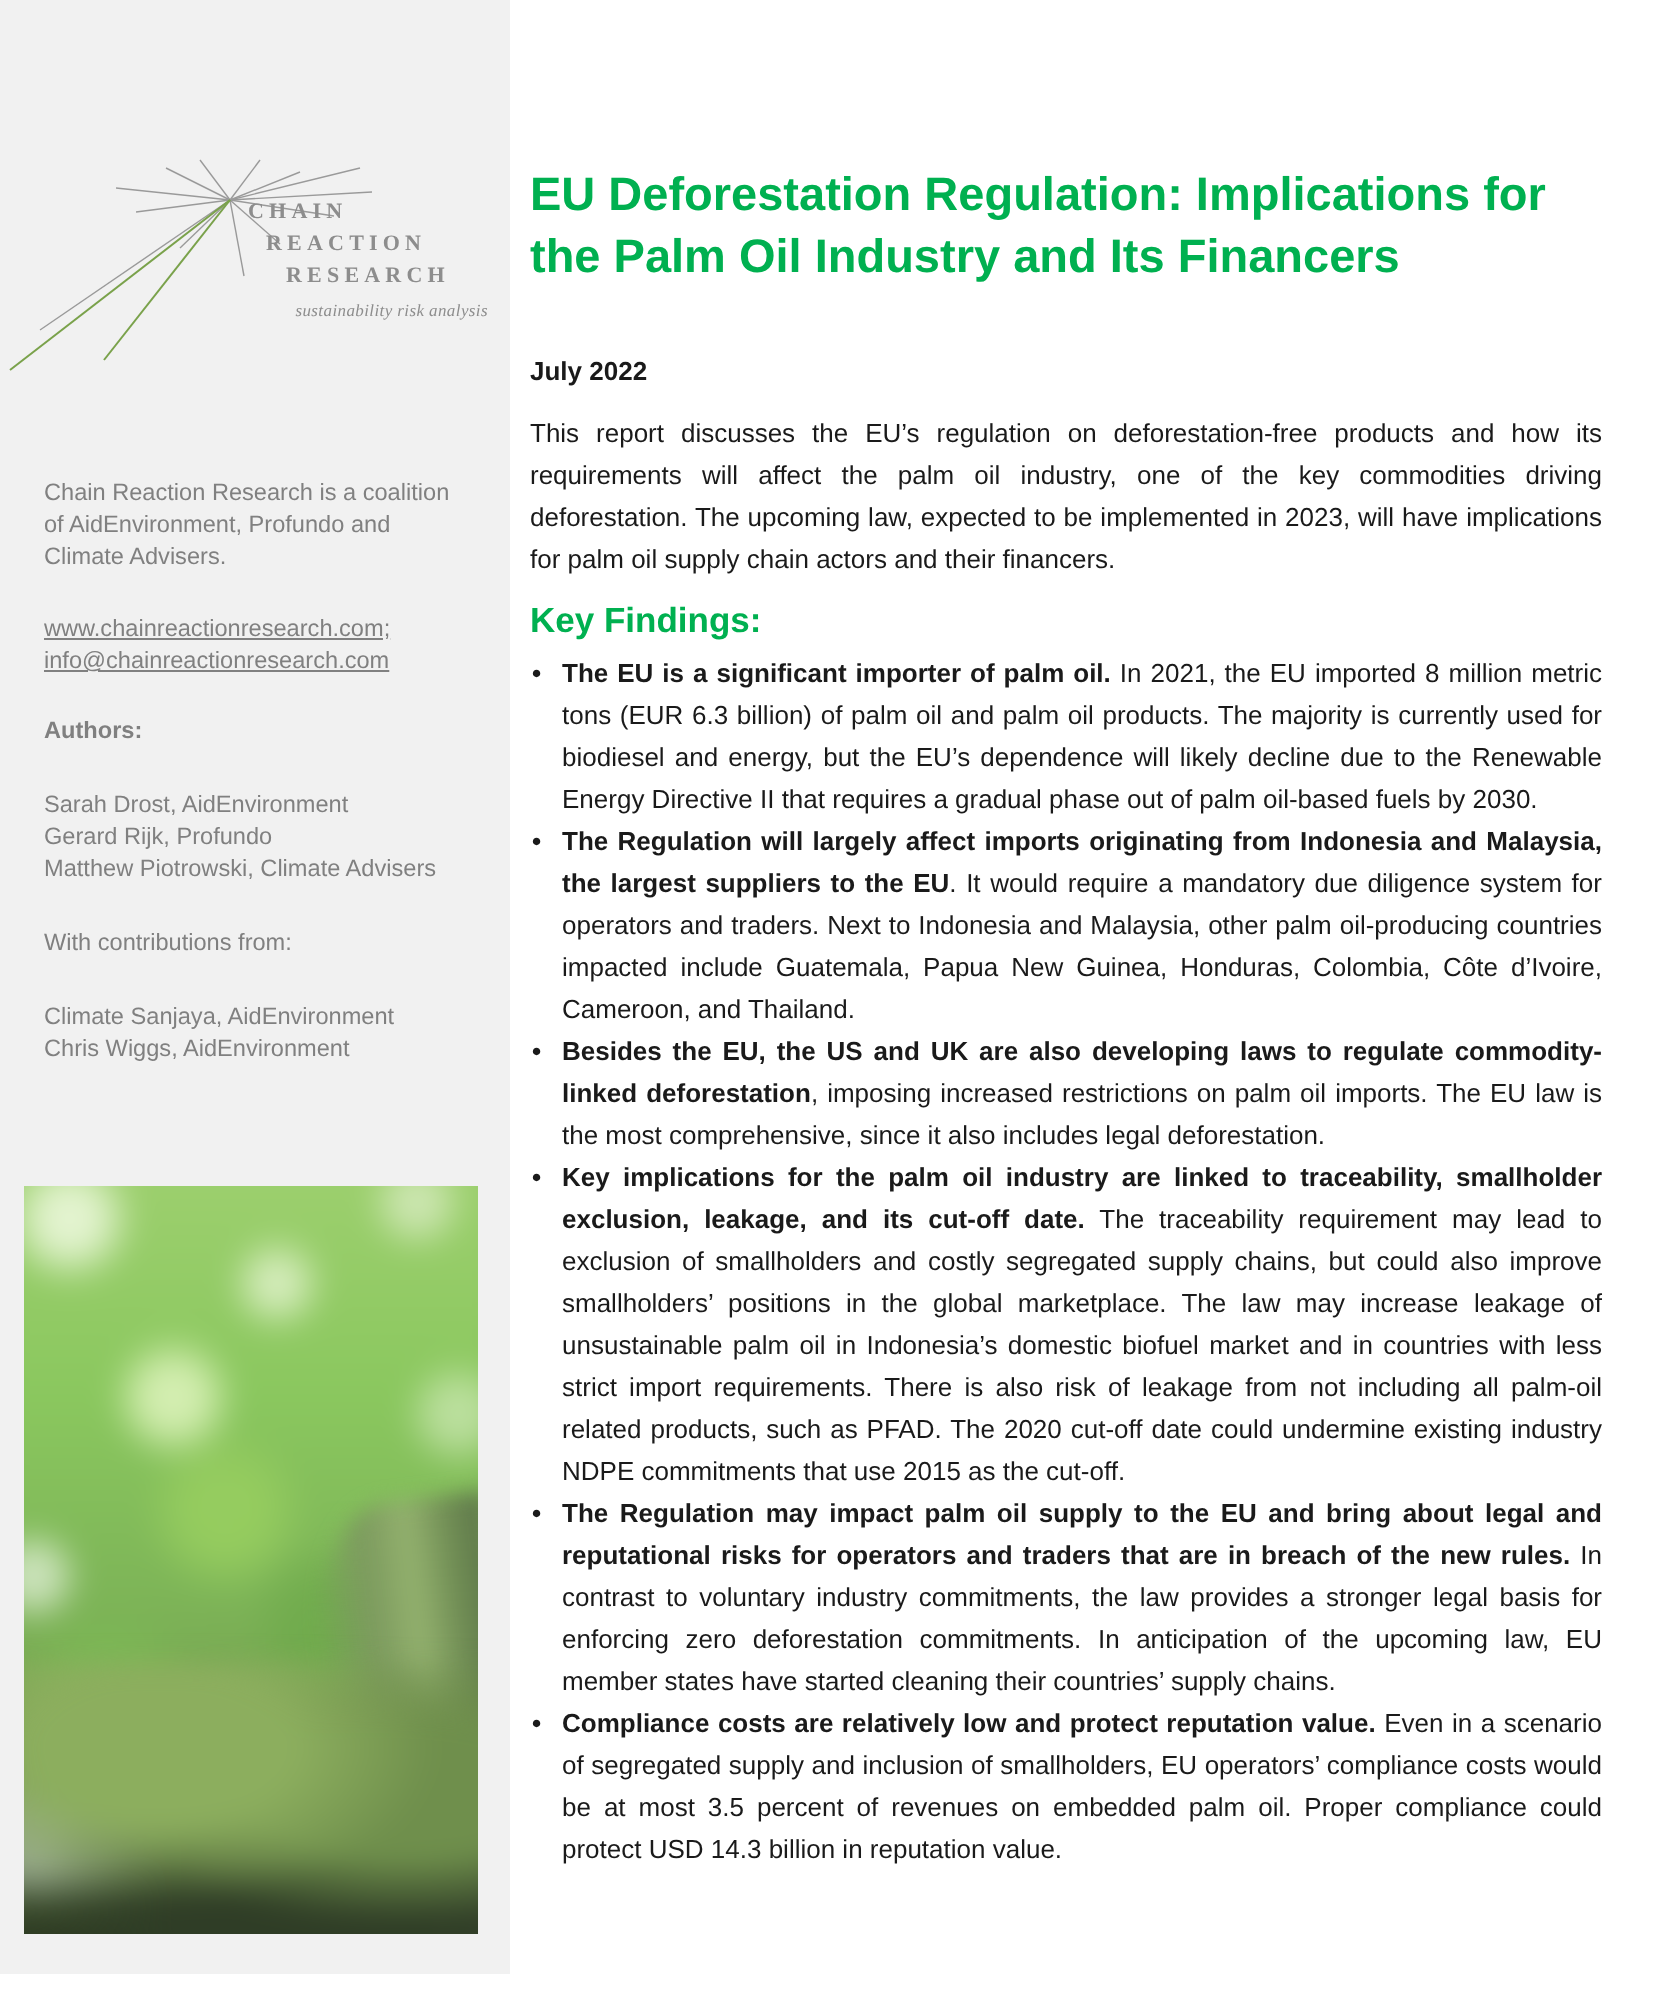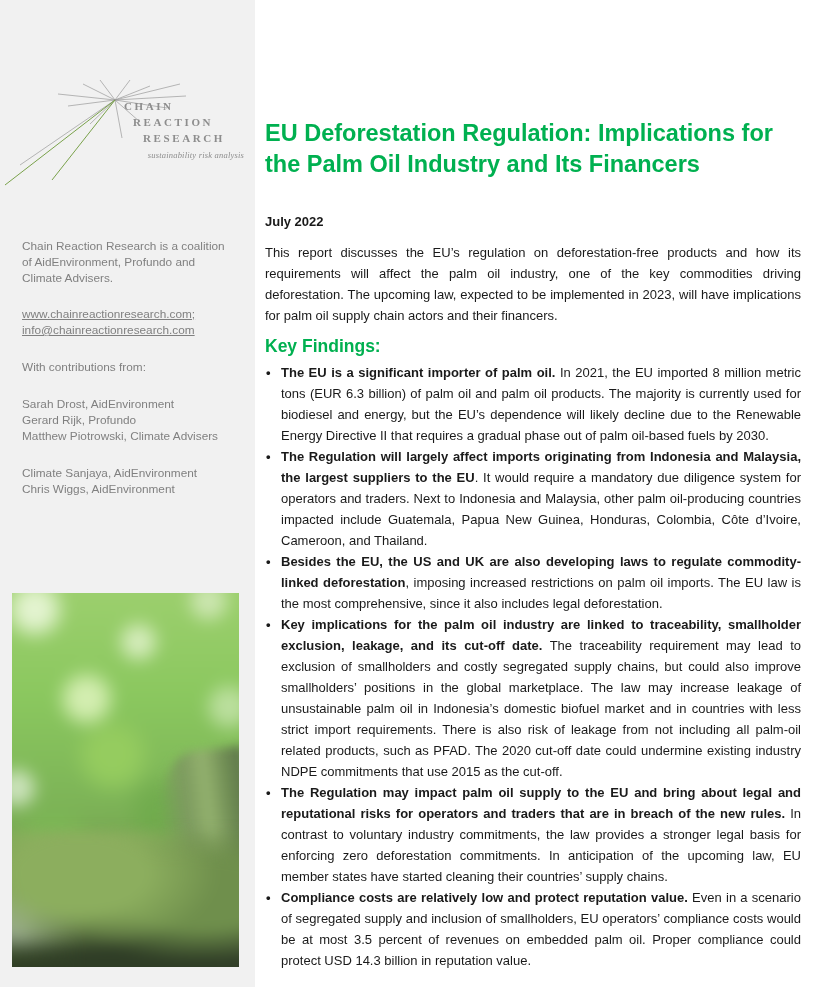--- a/index.html
+++ b/index.html
@@ -46,21 +46,21 @@
   .photo-moss { position:absolute; left:-12px; bottom:-14px; width:118%; height:40%; filter:blur(6px);
     background:
       radial-gradient(ellipse at 30% 28%, #8cae5e 0 25%, transparent 52%),
       radial-gradient(ellipse at 75% 42%, #6f8f4c 0 28%, transparent 55%),
       radial-gradient(ellipse at 55% 82%, #2f3d26 0 30%, transparent 62%),
       radial-gradient(ellipse at 10% 58%, #9aa894 0 12%, transparent 30%),
       radial-gradient(ellipse at 88% 85%, #33402a 0 22%, transparent 50%),
       linear-gradient(180deg, transparent 0%, rgba(70,88,52,.55) 55%, rgba(35,45,28,.92) 100%); }
 
   
-  .main { position:absolute; left:265px; top:82px; width:536px; color:#1a1a1a;margin-top:36px; }
+  .main { position:absolute; left:265px; top:82px; width:536px; color:#1a1a1a; }
   .title { font-size:23.5px; font-weight:bold; line-height:31px; color:#00B050; }
   .date  { margin-top:34px; font-size:13px; font-weight:bold; }
   .intro { margin-top:13px; font-size:13px; line-height:21px; text-align:justify; }
   .kf-heading { margin-top:10px; font-size:17.5px; font-weight:bold; color:#00B050; }
   .kf-list { margin-top:5px; list-style:none; }
   .kf-list li { position:relative; padding-left:16px; font-size:13px; line-height:21px;
                 text-align:justify; }
   .kf-list li::before { content:"\2022"; position:absolute; left:1px; top:0; font-weight:bold; }
   .kf-list .b { font-weight:bold; }
 </style>
@@ -103,28 +103,29 @@
 
     <div class="side-copy">
       <p><span class="bold">Chain Reaction Research</span><span> is a coalition of AidEnvironment, Profundo and Climate Advisers.</span></p>
 
 
       <p class="side-links">
         <a class="side-link">www.chainreactionresearch.com;</a><br>
         <a class="side-link">info@chainreactionresearch.com</a>
       </p>
 
-
-      <p class="side-list">With contributions from:</p>
+      <p class="side-label">Authors:</p>
 
       <p class="side-list">
         <span>Sarah Drost, AidEnvironment</span><br>
         <span>Gerard Rijk, Profundo</span><br>
         <span>Matthew Piotrowski, Climate Advisers</span>
       </p>
+
+      <p class="side-list">With contributions from:</p>
 
       <p class="side-list">
         <span>Climate Sanjaya, AidEnvironment</span><br>
         <span>Chris Wiggs, AidEnvironment</span>
       </p>
     </div>
 
     <div class="photo">
       <div class="photo-blur"></div>
       <div class="photo-trunk"></div>

